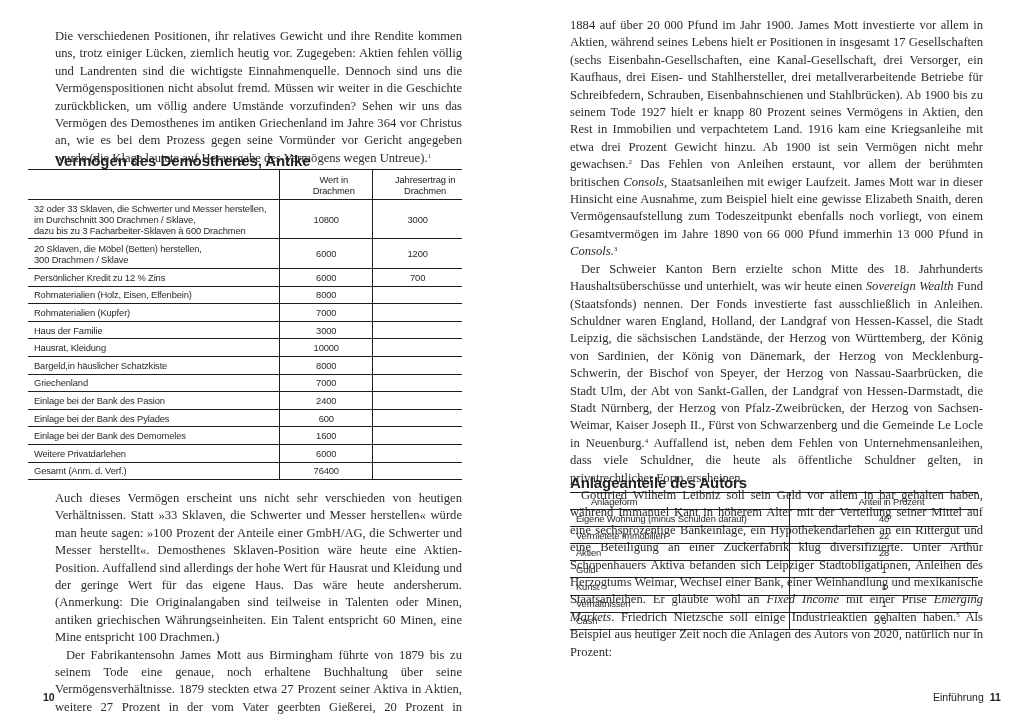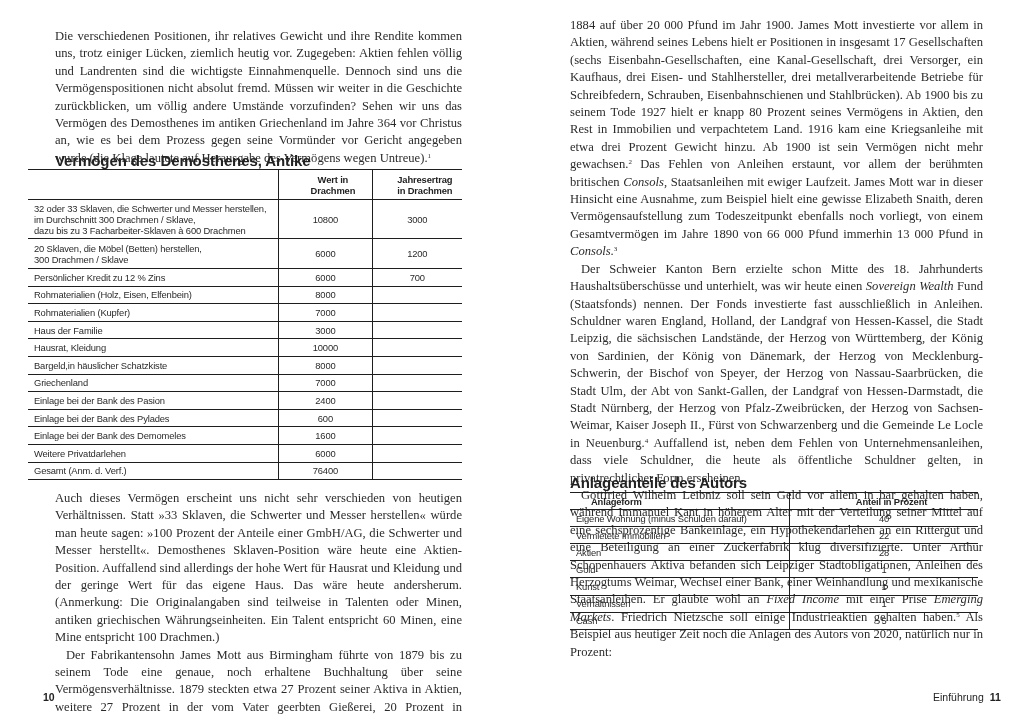--- a/index.html
+++ b/index.html
@@ -32,21 +32,21 @@
     font-family:"Liberation Sans", "DejaVu Sans", sans-serif;
     font-size:9.4px; color:#2a2a2a;
     letter-spacing:-0.15px;
   }
   table.data th, table.data td {
     border-top:1.3px solid #1e1e1e;
     border-bottom:1.3px solid #1e1e1e;
     padding:0 6px;
     vertical-align:middle;
   }
-  table.data th { font-weight:bold; color:#222;padding-left:21px; }
+  table.data th { font-weight:normal; color:#222;padding-left:21px; }
   table.data .vline { border-left:1.3px solid #1e1e1e; }
   table.data .num { text-align:center; }
 
   #tbl-left { left:28px; top:169px; width:434px; }
   #tbl-left th { height:29px; line-height:11px; }
   #tbl-left td { height:16.6px; line-height:11px; }
   #tbl-left tr.tall3 td { height:38px; }
   #tbl-left tr.tall2 td { height:29px; }
   #tbl-left .c1 { width:262px; }
   #tbl-left .c2 { width:70px; }

